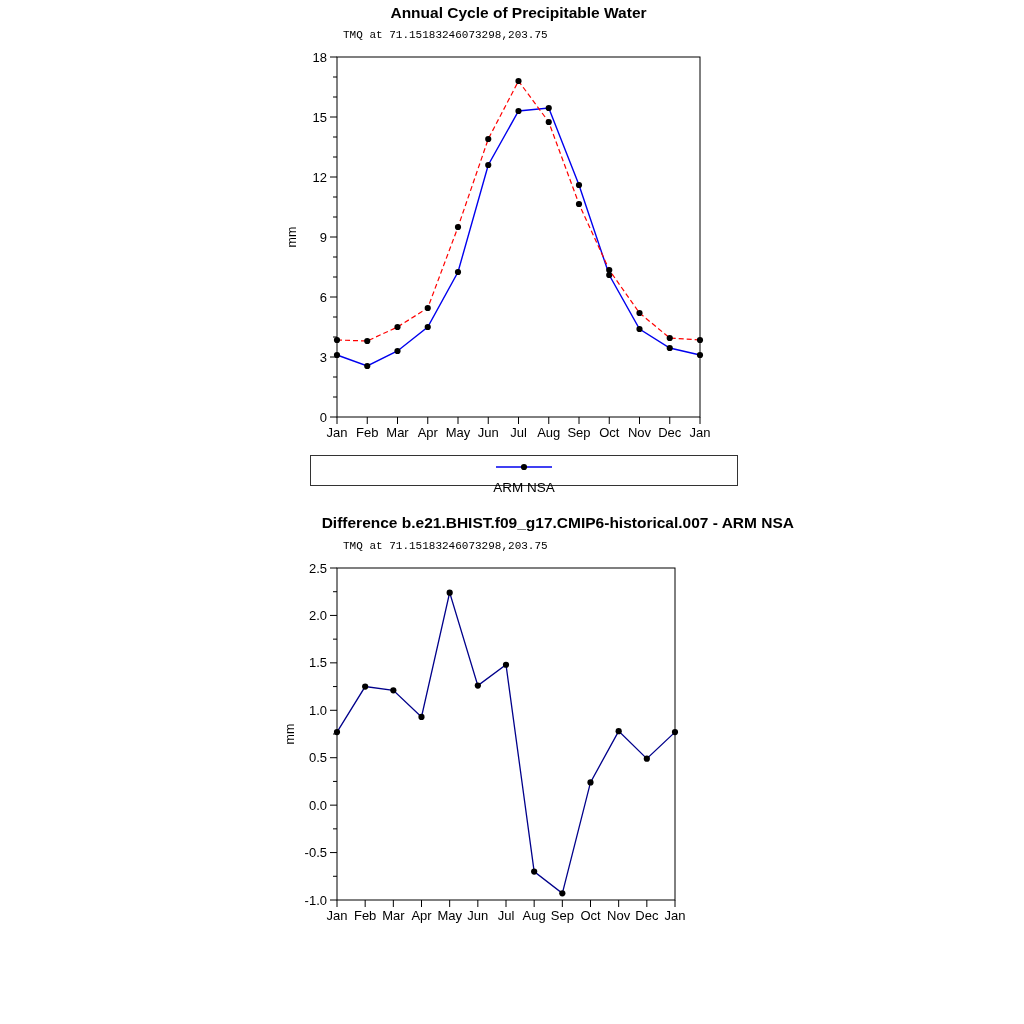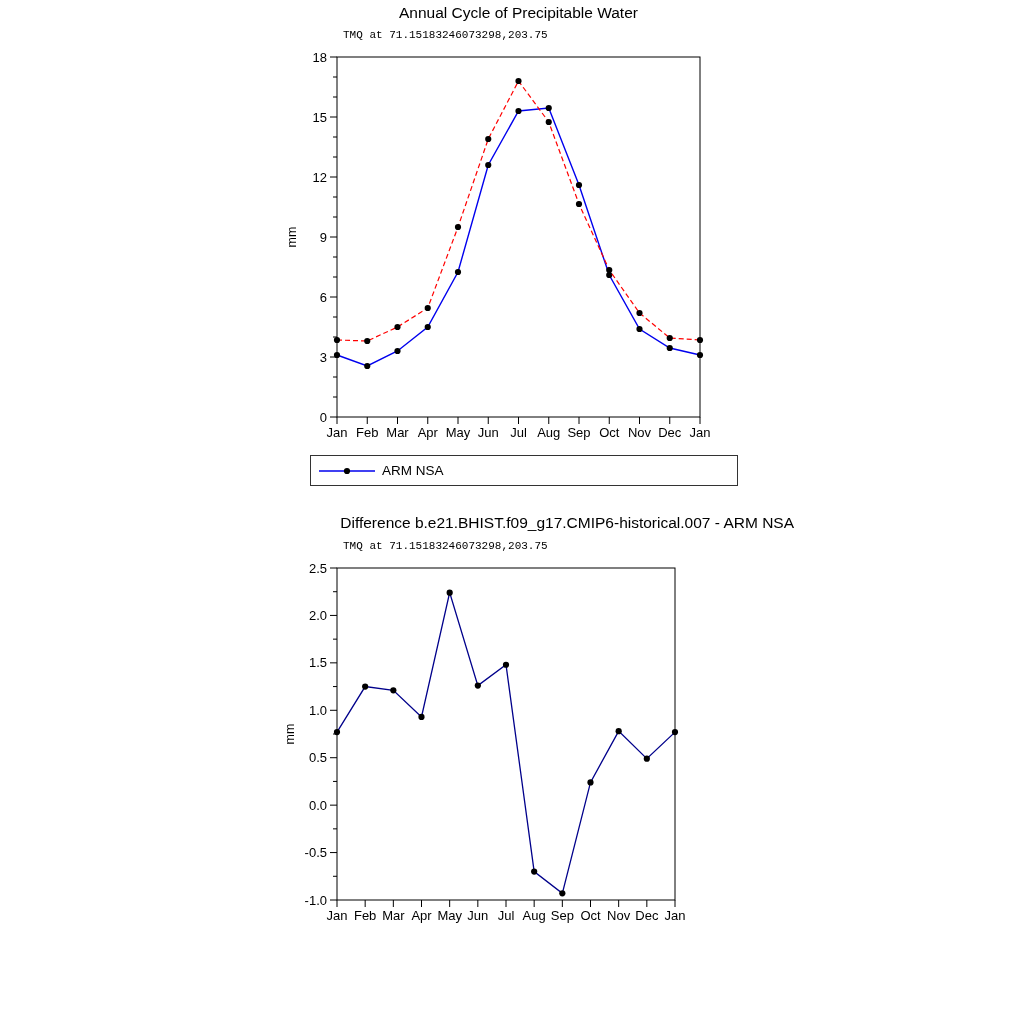--- a/index.html
+++ b/index.html
@@ -13,21 +13,21 @@
   }
   .page { position: absolute; inset: 0; background: #ffffff; }
   #plot-svg { position: absolute; left: 0; top: 0; }
   svg text {
     font-family: "Liberation Sans", sans-serif;
     fill: #000000;
   }
   .tick-label { font-size: 13px; }
   .chart-title {
     position: absolute;
-    font-weight: normal;
+    font-weight: bold;
     font-size: 15.5px;
     text-align: center;
     white-space: nowrap;
   }
   .chart-subtitle {
     position: absolute;
     font-size: 11px;
     white-space: nowrap;
     font-family: Liberation Mono, monospace;
   }
@@ -51,20 +51,21 @@
     width: 428px;
     background: #ffffff;
     border: 1px solid #333333;
     padding: 3px 6px;
   }
   .legend-row {
     display: flex;
     align-items: center;
     gap: 5px;
     height: 23px;
+    flex-direction: column;
   }
   .legend-sample { flex: 0 0 auto; }
   .legend-label { font-size: 13.5px; white-space: nowrap; }
 </style>
 </head>
 <body>
 
 <div class="page">
 
   <svg id="plot-svg" width="1024" height="1024">

